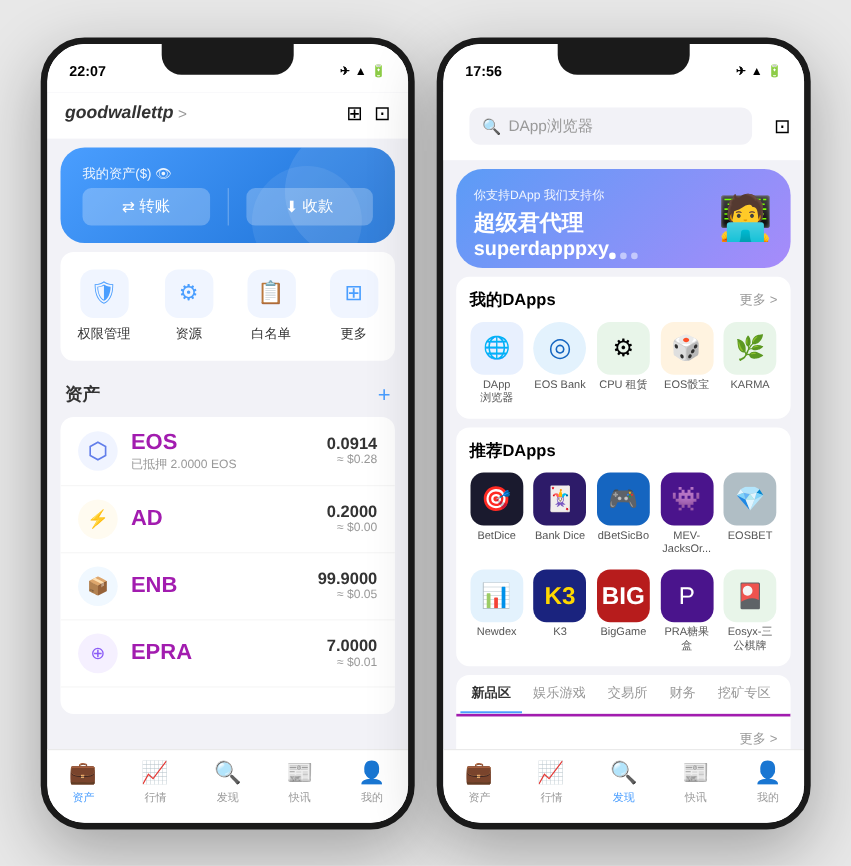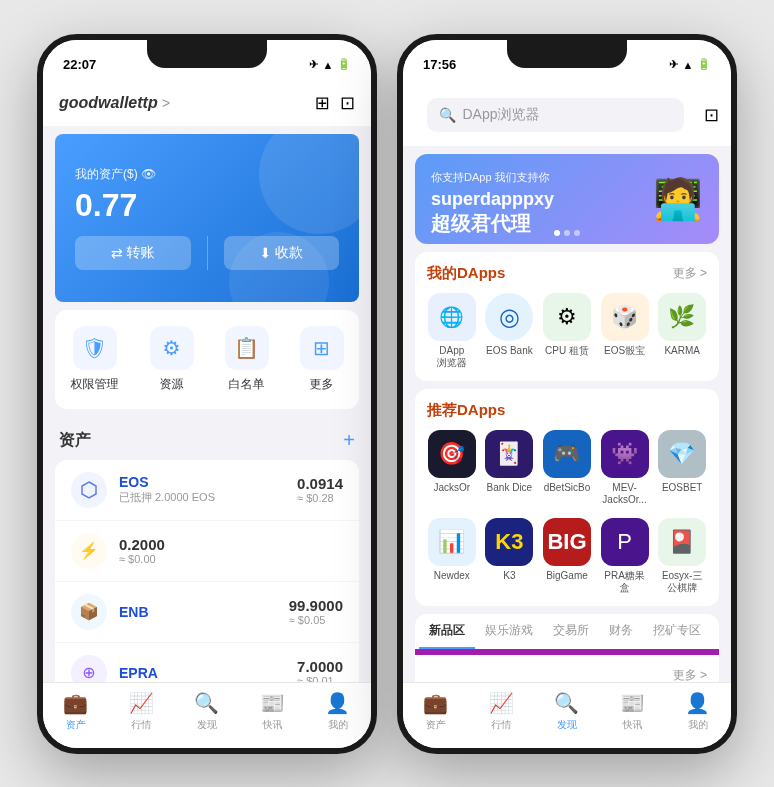--- a/index.html
+++ b/index.html
@@ -77,22 +77,22 @@
       padding: 8px 16px 12px;
       display: flex;
       align-items: center;
       justify-content: space-between;
     }
     .wallet-header-icons { display: flex; gap: 10px; }
 
     .asset-card {
       margin: 8px 12px;
       background: linear-gradient(135deg, #4a9eff 0%, #1a6fd4 100%);
-      border-radius: 8px;
-      padding: 32px 20px;
+      border-radius: 22px;
+      padding: 16px 20px;
       color: #fff;
       position: relative;
       overflow: hidden;
     }
     .asset-card::after {
       content: '';
       position: absolute;
       right: -20px;
       top: -20px;
       width: 120px;
@@ -197,23 +197,23 @@
       height: 36px;
       border-radius: 50%;
       background: #f0f0f0;
       display: flex;
       align-items: center;
       justify-content: center;
       font-size: 16px;
       flex-shrink: 0;
     }
     .asset-info { flex: 1; }
-    .asset-name { font-size: 14px; font-weight: 600; color: #1d4ed8; }
+    .asset-name { font-size: 20px; font-weight: 600; color: #a21caf; }
     .asset-sub { font-size: 11px; color: #999; }
-    .asset-value { }
+    .asset-value { text-align: right; }
     .asset-main { font-size: 15px; font-weight: 600; color: #333; }
     .asset-usd { font-size: 11px; color: #999; }
 
     
     .tab-bar {
       display: flex;
       background: #fff;
       border-top: 1px solid #e8e8e8;
       padding: 8px 0 16px;
       flex-shrink: 0;
@@ -237,21 +237,21 @@
       border-radius: 10px;
       padding: 8px 12px;
       font-size: 14px;
       color: #999;
       display: flex;
       align-items: center;
       gap: 6px;
     }
     .banner {
       margin: 8px 12px;
-      border-radius: 12px;
+      border-radius: 24px;
       overflow: hidden;
       background: linear-gradient(135deg, #5b9cf6 0%, #a78bfa 100%);
       padding: 16px;
       color: #fff;
       position: relative;
       height: 90px;
     }
     .banner-dots {
       position: absolute;
       bottom: 8px;
@@ -268,21 +268,21 @@
       margin: 8px 12px;
       border-radius: 12px;
       padding: 12px;
     }
     .dapp-section-header {
       display: flex;
       justify-content: space-between;
       align-items: center;
       margin-bottom: 10px;
     }
-    .dapp-section-title { font-size: 15px; font-weight: 600; color: #c2410c; }
+    .dapp-section-title { font-size: 15px; font-weight: 600; color: #000000; }
     .dapp-more { font-size: 12px; color: #999; }
     .dapp-grid {
       display: flex;
       gap: 8px;
     }
     .dapp-item {
       display: flex;
       flex-direction: column;
       align-items: center;
       gap: 4px;
@@ -297,21 +297,21 @@
       justify-content: center;
       font-size: 20px;
     }
     .dapp-name { font-size: 10px; color: #555; text-align: center; line-height: 1.2; }
 
     .tabs-row {
       display: flex;
       background: #fff;
       margin: 8px 12px 0;
       border-radius: 12px 12px 0 0;
-      border-bottom: 6px solid #a21caf;
+      border-bottom: 3px solid #a21caf;
       padding: 0 4px;
       overflow-x: auto;
     }
     .tabs-row::-webkit-scrollbar { display: none; }
     .tab-pill {
       padding: 8px 10px;
       font-size: 12px;
       color: #999;
       white-space: nowrap;
       flex-shrink: 0;
@@ -361,21 +361,20 @@
             <span style="color:#999;font-size:14px;">&gt;</span>
           </div>
           <div class="wallet-header-icons">
             <span style="font-size:18px;cursor:pointer;">⊞</span>
             <span style="font-size:18px;cursor:pointer;">⊡</span>
           </div>
         </div>
 
         <div class="asset-card">
           <div class="asset-label">我的资产($) 👁</div>
-          <div class="asset-amount">0.77</div>
           <div class="asset-actions">
             <div class="asset-action-btn">
               <span>⇄</span>
               <span>转账</span>
             </div>
             <div class="action-divider"></div>
             <div class="asset-action-btn">
               <span>⬇</span>
               <span>收款</span>
             </div>
@@ -428,20 +427,24 @@
             </div>
             <div class="asset-value">
               <div class="asset-main">0.0914</div>
               <div class="asset-usd">≈ $0.28</div>
             </div>
           </div>
 
           <div class="asset-item">
             <div class="asset-icon" style="background:#fffbf0;">
               <span style="font-size:16px;">⚡</span>
+            </div>
+            <div class="asset-info">
+              <div class="asset-name">AD</div>
+              <div class="asset-sub"></div>
             </div>
             <div class="asset-value">
               <div class="asset-main">0.2000</div>
               <div class="asset-usd">≈ $0.00</div>
             </div>
           </div>
 
           <div class="asset-item">
             <div class="asset-icon" style="background:#f0f8ff;">
               <span style="font-size:16px;">📦</span>
@@ -520,22 +523,22 @@
         <div style="display:flex;align-items:center;padding:6px 12px;background:#fff;gap:8px;">
           <div class="search-bar" style="flex:1;">
             <span>🔍</span>
             <span style="color:#999;font-size:14px;">DApp浏览器</span>
           </div>
           <span style="font-size:18px;">⊡</span>
         </div>
 
         <div class="banner">
           <div style="font-size:11px;opacity:0.9;margin-bottom:4px;">你支持DApp 我们支持你</div>
+          <div style="font-size:20px;font-weight:700;">超级君代理</div>
           <div style="font-size:18px;font-weight:700;">superdapppxy</div>
-          <div style="font-size:20px;font-weight:700;">超级君代理</div>
           <div style="position:absolute;right:16px;top:50%;transform:translateY(-50%);font-size:40px;">🧑‍💻</div>
           <div class="banner-dots">
             <div class="banner-dot active"></div>
             <div class="banner-dot"></div>
             <div class="banner-dot"></div>
           </div>
         </div>
 
         <div class="dapp-section">
           <div class="dapp-section-header">
@@ -579,21 +582,21 @@
         <div class="dapp-section" style="margin-top:0;">
           <div class="dapp-section-header">
             <span class="dapp-section-title">推荐DApps</span>
           </div>
 
           <div class="dapp-grid" style="margin-bottom:12px;">
             <div class="dapp-item">
               <div class="dapp-icon" style="background:#1a1a2e;border-radius:12px;">
                 <span style="font-size:22px;">🎯</span>
               </div>
-              <span class="dapp-name">JacksOr</span>
+              <span class="dapp-name">BetDice</span>
             </div>
             <div class="dapp-item">
               <div class="dapp-icon" style="background:#2d1b69;border-radius:12px;">
                 <span style="font-size:22px;">🃏</span>
               </div>
               <span class="dapp-name">Bank Dice</span>
             </div>
             <div class="dapp-item">
               <div class="dapp-icon" style="background:#1565c0;border-radius:12px;">
                 <span style="font-size:22px;">🎮</span>

